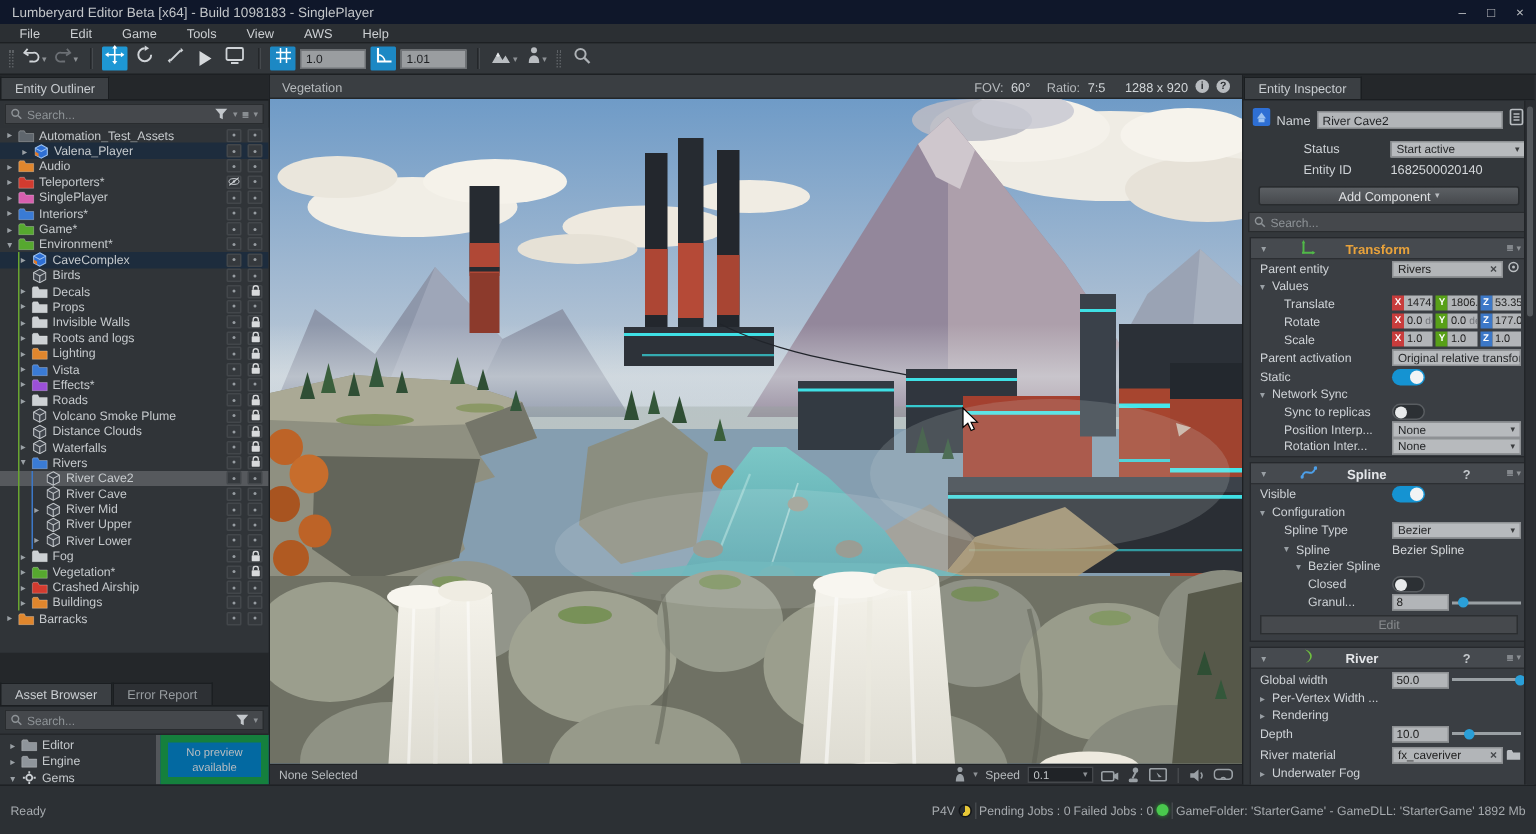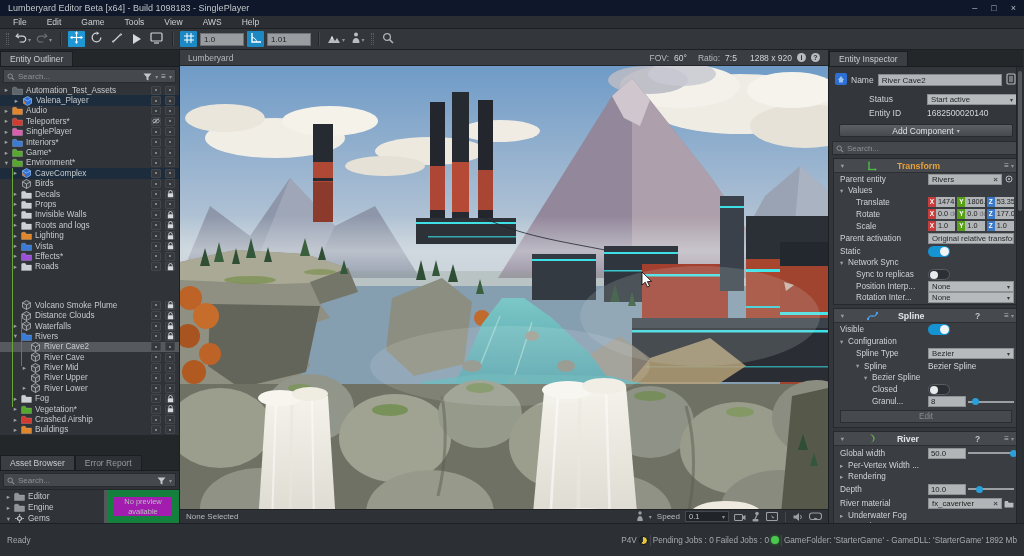--- a/index.html
+++ b/index.html
@@ -44,21 +44,21 @@
 .olbl{margin-left:2px;overflow:hidden;text-overflow:clip;flex:1;min-width:0}
 .oc{width:10px;height:9px;flex:none;margin-right:4px;background:#35393d;border:1px solid #43474b;display:flex;align-items:center;justify-content:center;border-radius:1px}
 .oc .dot{width:2px;height:2px;background:#979da2;border-radius:50%}
 .gline{position:absolute;width:1px;z-index:0}
 
 .atabs{height:36px;flex:none}
 .acontent{height:34px;flex:none;display:flex;background:#303438;border-top:1px solid #24272a}
 .atree{flex:1;padding-top:1px}
 .arow{height:11px;display:flex;align-items:center;color:#c6cacd;font-size:8.2px}
 .adiv{width:3px;background:#53565a;flex:none}
-.preview{width:72px;flex:none;background:#a21caf;border:7px solid #15803d;font-size:7.5px;color:#b9bdc1;display:flex;align-items:center;justify-content:flex-start;text-align:center;padding:2px;line-height:1.3}
+.preview{width:72px;flex:none;background:#0369a1;border:5px solid #15803d;font-size:7.5px;color:#b9bdc1;display:flex;align-items:center;justify-content:flex-start;text-align:center;padding:2px;line-height:1.3}
 
 .vheader{height:16px;background:#3a3e42;display:flex;align-items:center;padding:0 8px;color:#b6babd;font-size:8.5px;gap:5px;flex:none;border-bottom:1px solid #232629}
 .vheader b{color:#d2d6d9;font-weight:normal}
 .vicon{width:9px;height:9px;border-radius:50%;background:#b8bcc0;color:#2b2e31;font-size:7px;text-align:center;line-height:9.5px;font-weight:bold}
 .scene{flex:1;position:relative;overflow:hidden;background:#7d9cbc}
 .scene svg{display:block}
 .vfooter{height:14px;background:#2e3135;border-top:1px solid #202326;display:flex;align-items:center;padding:0 6px;color:#b7bbbe;font-size:8px;gap:5px;flex:none}
 .speeddd{width:44px;height:11px;background:#202327;border:1px solid #45484c;color:#c4c8cb;font-size:7.5px;display:flex;align-items:center;padding:0 3px}
 .speeddd::after{content:"▾";margin-left:auto;font-size:6px;color:#8d9195}
 .ficon{display:flex;align-items:center}
@@ -548,21 +548,21 @@
             <span class="oc">
               <i class="dot"></i>
             </span>
             <span class="oc">
               <svg width="7" height="8" viewBox="0 0 7 8">
                 <path d="M1.8 3.2 V2.2 A1.7 1.7 0 0 1 5.2 2.2 V3.2" fill="none" stroke="#d8dadc" stroke-width="0.9"></path>
                 <rect x="0.8" y="3.2" width="5.4" height="4" rx="0.5" fill="#d8dadc"></rect>
               </svg>
             </span>
           </div>
-          <div class="orow" style="padding-left: 11px; margin-top: 28px;">
+          <div class="orow" style="padding-left: 11px;">
             <span class="tw"></span>
             <span class="oicn">
               <svg width="9" height="10" viewBox="0 0 10 11">
                 <path d="M5 0.5 L9.5 3 L9.5 8 L5 10.5 L0.5 8 L0.5 3 Z" fill="#40454c" stroke="#c3c7cb" stroke-width="0.8"></path>
                 <path d="M0.5 3 L5 5.5 L9.5 3" fill="none" stroke="#c3c7cb" stroke-width="0.8"></path>
                 <path d="M5 5.5 L5 10.5" stroke="#c3c7cb" stroke-width="0.8"></path>
               </svg>
             </span>
             <span class="olbl">Volcano Smoke Plume</span>
             <span class="oc">
@@ -855,21 +855,21 @@
           </div>
         <div class="adiv"></div>
         <div class="preview">
             <span>No preview available</span>
           </div>
       </div>
     </div>
 
     <div class="center">
       <div class="vheader">
-        <span>Lumberyard</span>
+        <span>Vegetation</span>
         <span style="margin-left:auto">FOV:</span>
           <b>60°</b>
         <span style="margin-left:6px">Ratio:</span>
           <b>7:5</b>
         <b style="margin-left:8px">1288 x 920</b>
         <span class="vicon">i</span>
         <span class="vicon">?</span>
       </div>
       <div class="scene">
         <svg width="648" height="458" viewBox="0 0 648 458">

